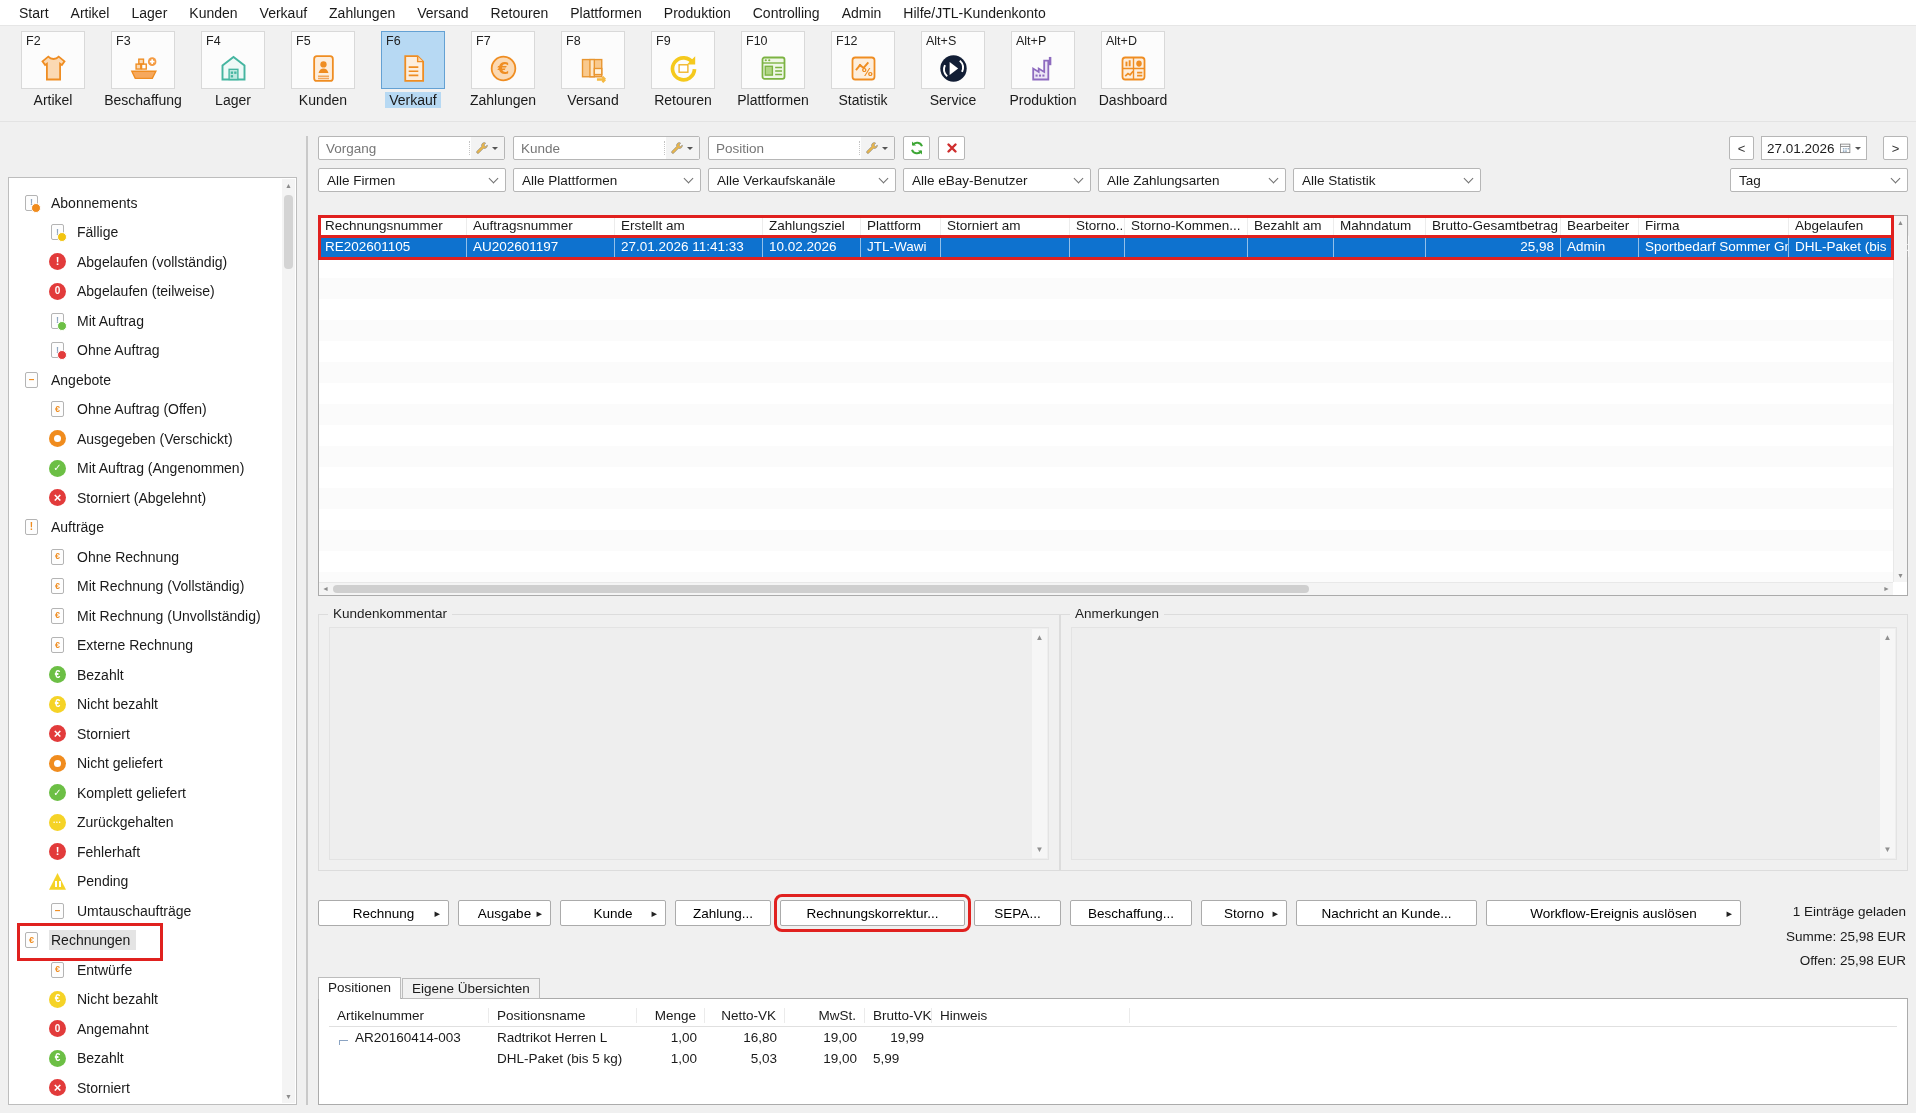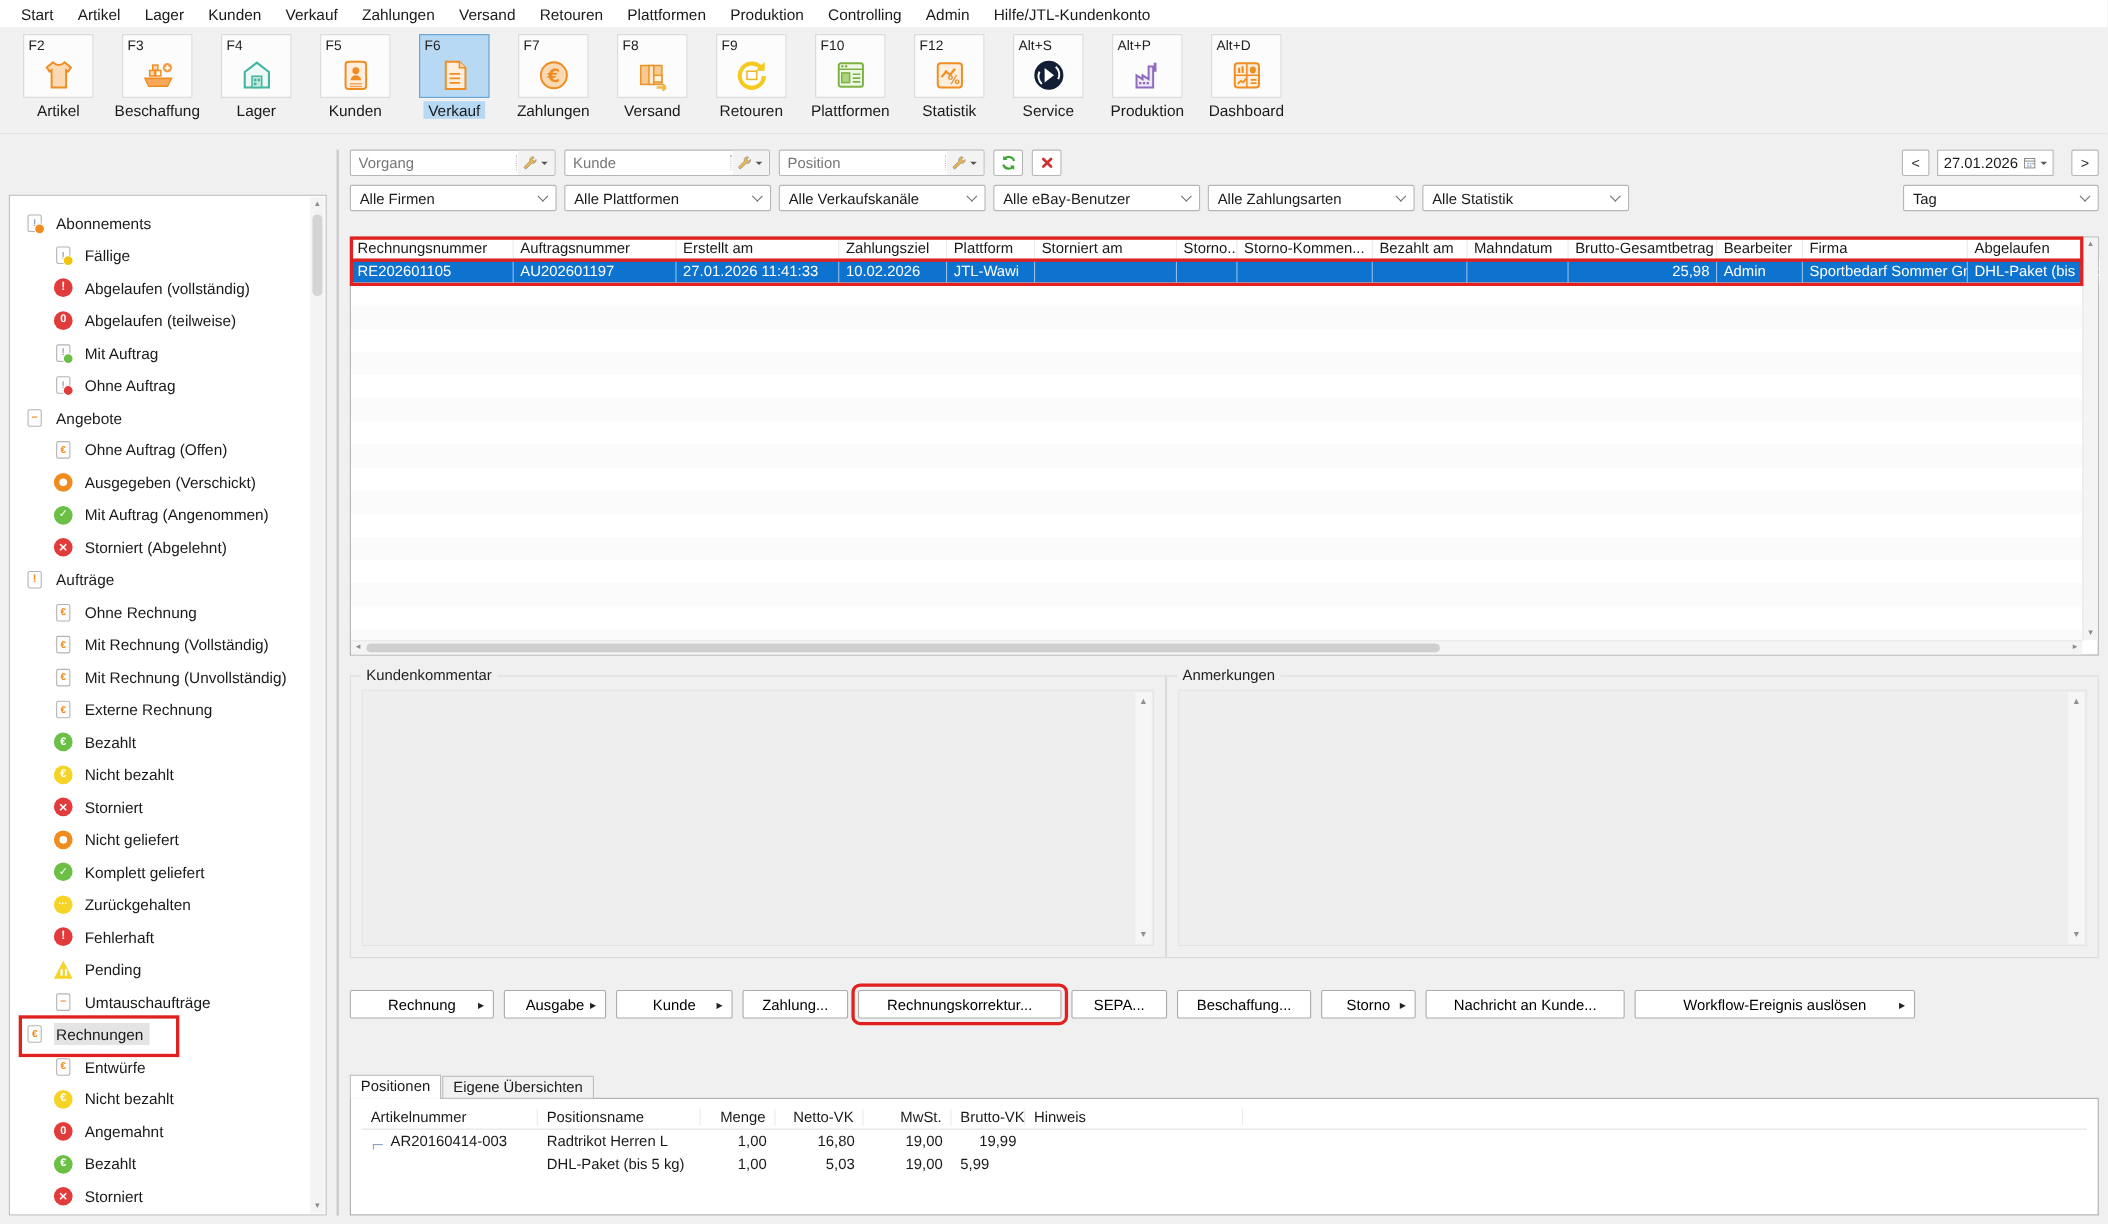--- a/index.html
+++ b/index.html
@@ -667,20 +667,25 @@
       <button class="act-btn has-arrow" style="width: 131px;">Rechnung</button>
         <button class="act-btn has-arrow" style="width: 93px;">Ausgabe</button>
         <button class="act-btn has-arrow" style="width: 106px;">Kunde</button>
         <button class="act-btn" style="width: 96px;">Zahlung...</button>
         <button class="act-btn annotated" style="width: 185px;">Rechnungskorrektur...</button>
         <button class="act-btn" style="width: 87px;">SEPA...</button>
         <button class="act-btn" style="width: 122px;">Beschaffung...</button>
         <button class="act-btn has-arrow" style="width: 86px;">Storno</button>
         <button class="act-btn" style="width: 181px;">Nachricht an Kunde...</button>
         <button class="act-btn has-arrow" style="width: 255px;">Workflow-Ereignis auslösen</button>
+      <div class="summary">
+        <div>1 Einträge geladen</div>
+        <div>Summe: 25,98 EUR</div>
+        <div>Offen: 25,98 EUR</div>
+      </div>
     </div>
 
     <div class="tabs">
       <div class="tab active">Positionen</div>
         <div class="tab">Eigene Übersichten</div>
     </div>
     <div class="pos-panel">
       <div class="pos-header">
         <div class="pos-th" style="width: 160px;">Artikelnummer</div>
           <div class="pos-th" style="width: 148px;">Positionsname</div>

